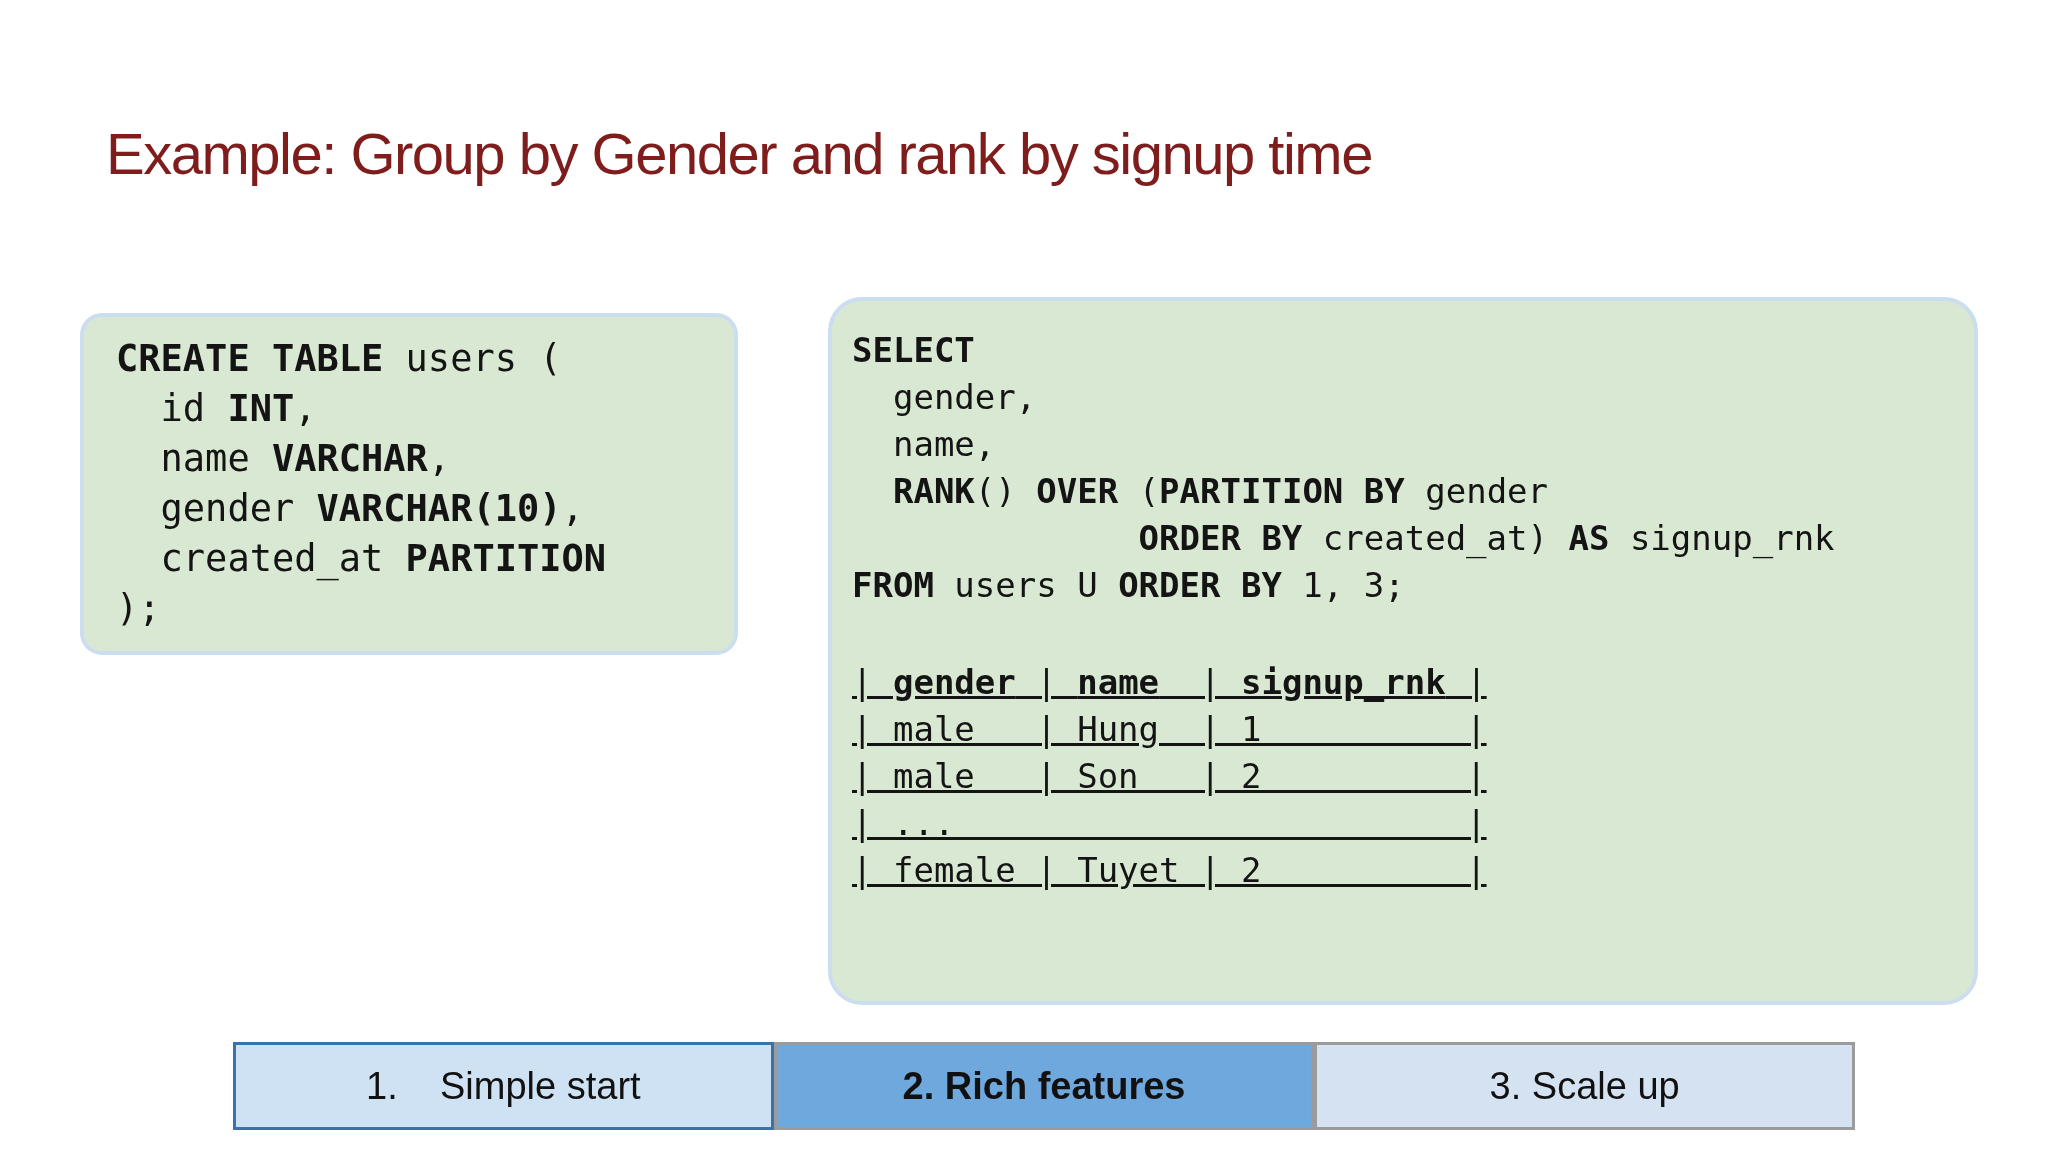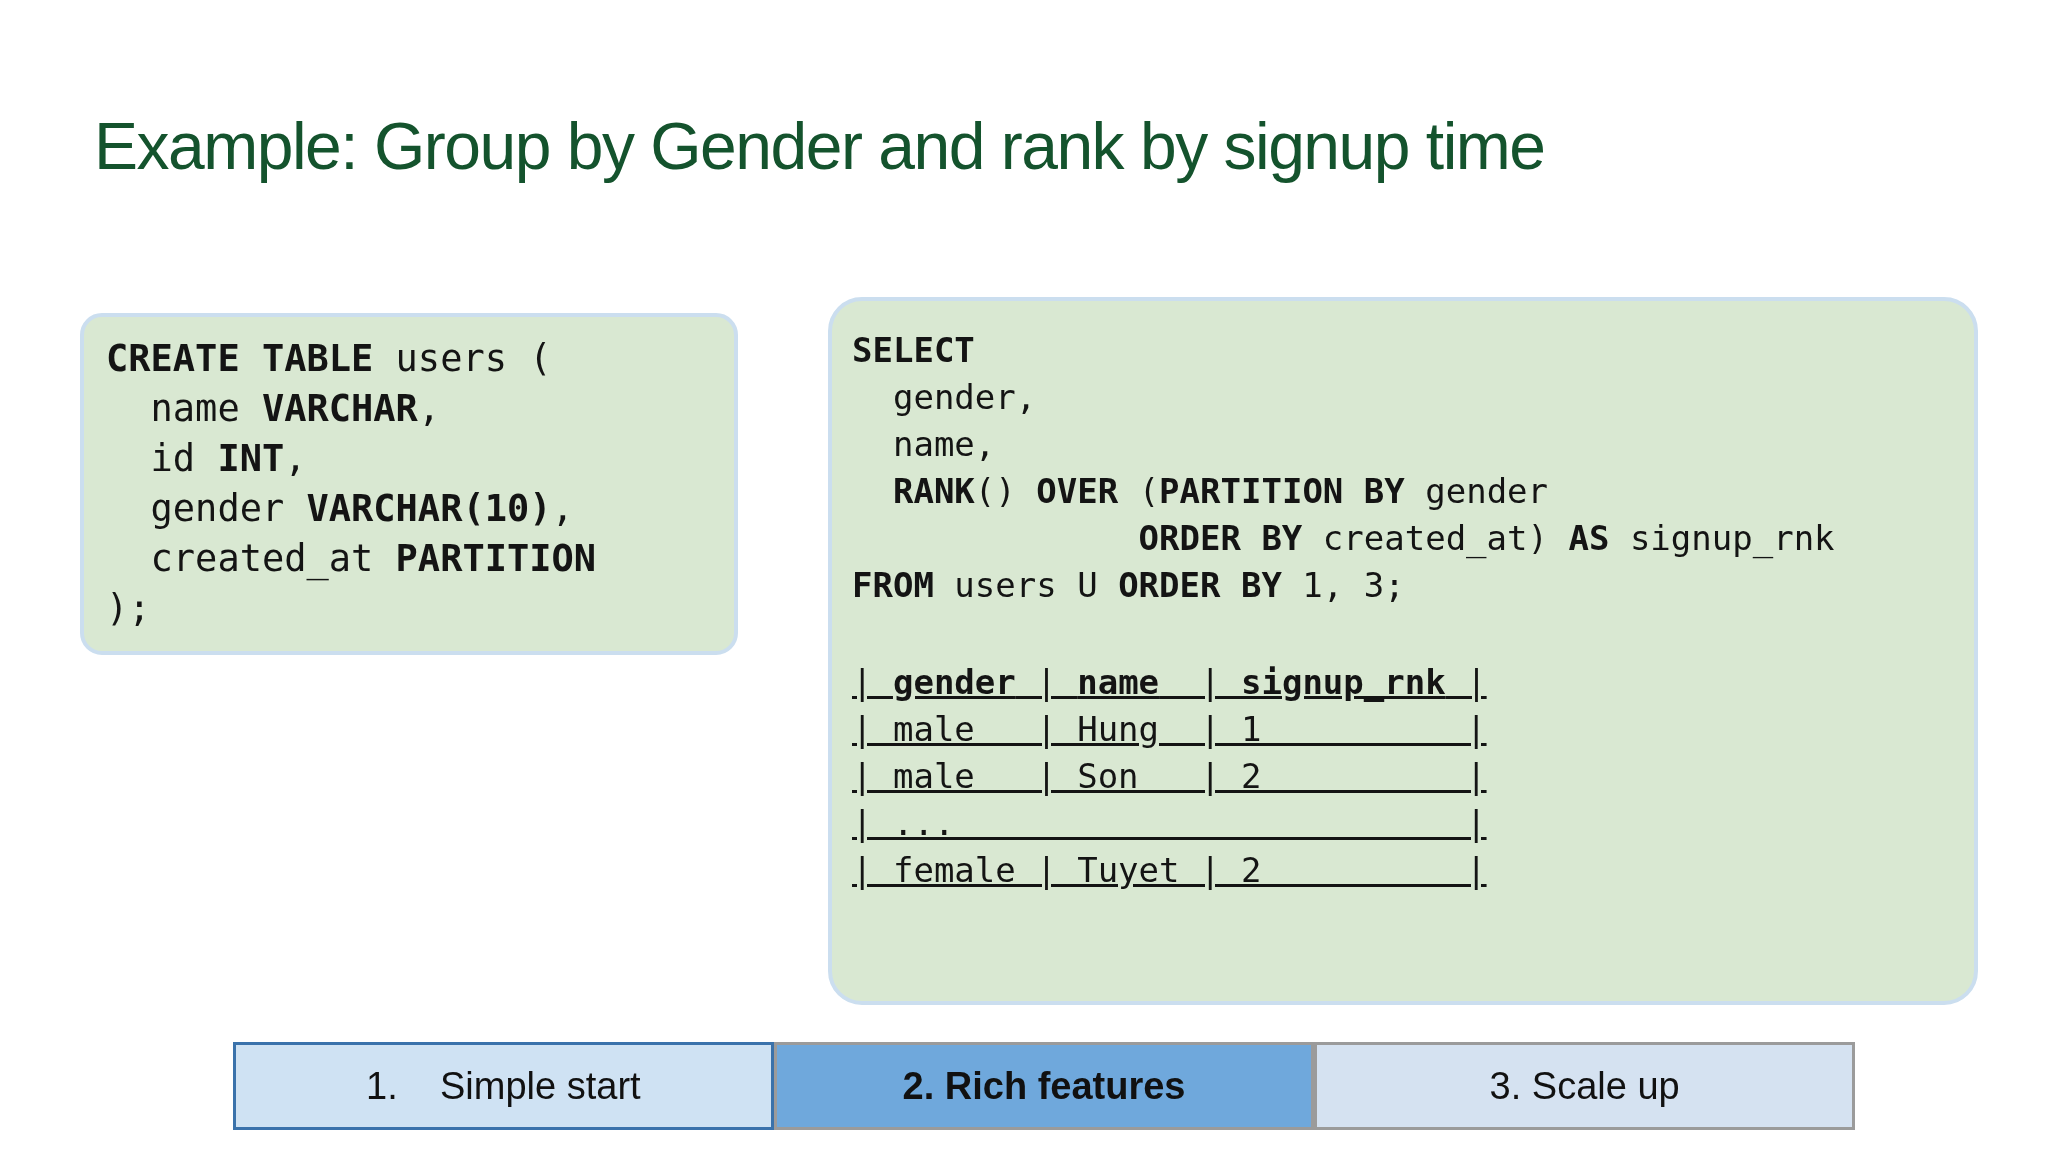--- a/index.html
+++ b/index.html
@@ -7,40 +7,40 @@
   body {
     width: 2048px; height: 1152px;
     background: #ffffff;
     font-family: "Liberation Sans", sans-serif;
     position: relative;
     overflow: hidden;
   }
   .title {
     position: absolute;
     left: 90px; top: 106px;
-    margin: 4px;
-    font-size: 66px;
+    margin: 16px;
+    font-size: 58px;
     font-weight: 400;
     letter-spacing: -1.5px;
     line-height: 1.1;
-    color: #14532d;
+    color: #7f1d1d;
     white-space: nowrap;
   }
   .code-box {
     position: absolute;
     background: #d9e8d2;
     border: 4px solid #cbdeef;
     color: #141414;
     font-family: "DejaVu Sans Mono", monospace;
   }
   .box-left {
     left: 80px; top: 313px;
     width: 658px; height: 342px;
     border-radius: 22px;
-    padding: 17px 22px;
+    padding: 17px 32px;
     font-size: 37px;
     line-height: 50px;
   }
   .box-right {
     left: 828px; top: 297px;
     width: 1150px; height: 708px;
     border-radius: 34px;
     padding: 26px 20px;
     font-size: 34px;
     line-height: 47px;
@@ -77,22 +77,22 @@
 </head>
 <body>
 
 <div>
 
   <h1 class="title">Example: Group by Gender and rank by signup time</h1>
 
   <div class="code-box box-left">
     <div>
         <div class="code-line"><span class="kw">CREATE TABLE</span><span> users (</span></div>
+        <div class="code-line"><span>  id </span><span class="kw">INT</span><span>,</span></div>
         <div class="code-line"><span>  name </span><span class="kw">VARCHAR</span><span>,</span></div>
-        <div class="code-line"><span>  id </span><span class="kw">INT</span><span>,</span></div>
         <div class="code-line"><span>  gender </span><span class="kw">VARCHAR(10)</span><span>,</span></div>
         <div class="code-line"><span>  created_at </span><span class="kw">PARTITION</span></div>
         <div class="code-line"><span>);</span></div>
       </div>
   </div>
 
   <div class="code-box box-right">
     <div>
         <div class="code-line"><span class="kw">SELECT</span></div>
         <div class="code-line"><span>  gender,</span></div>

